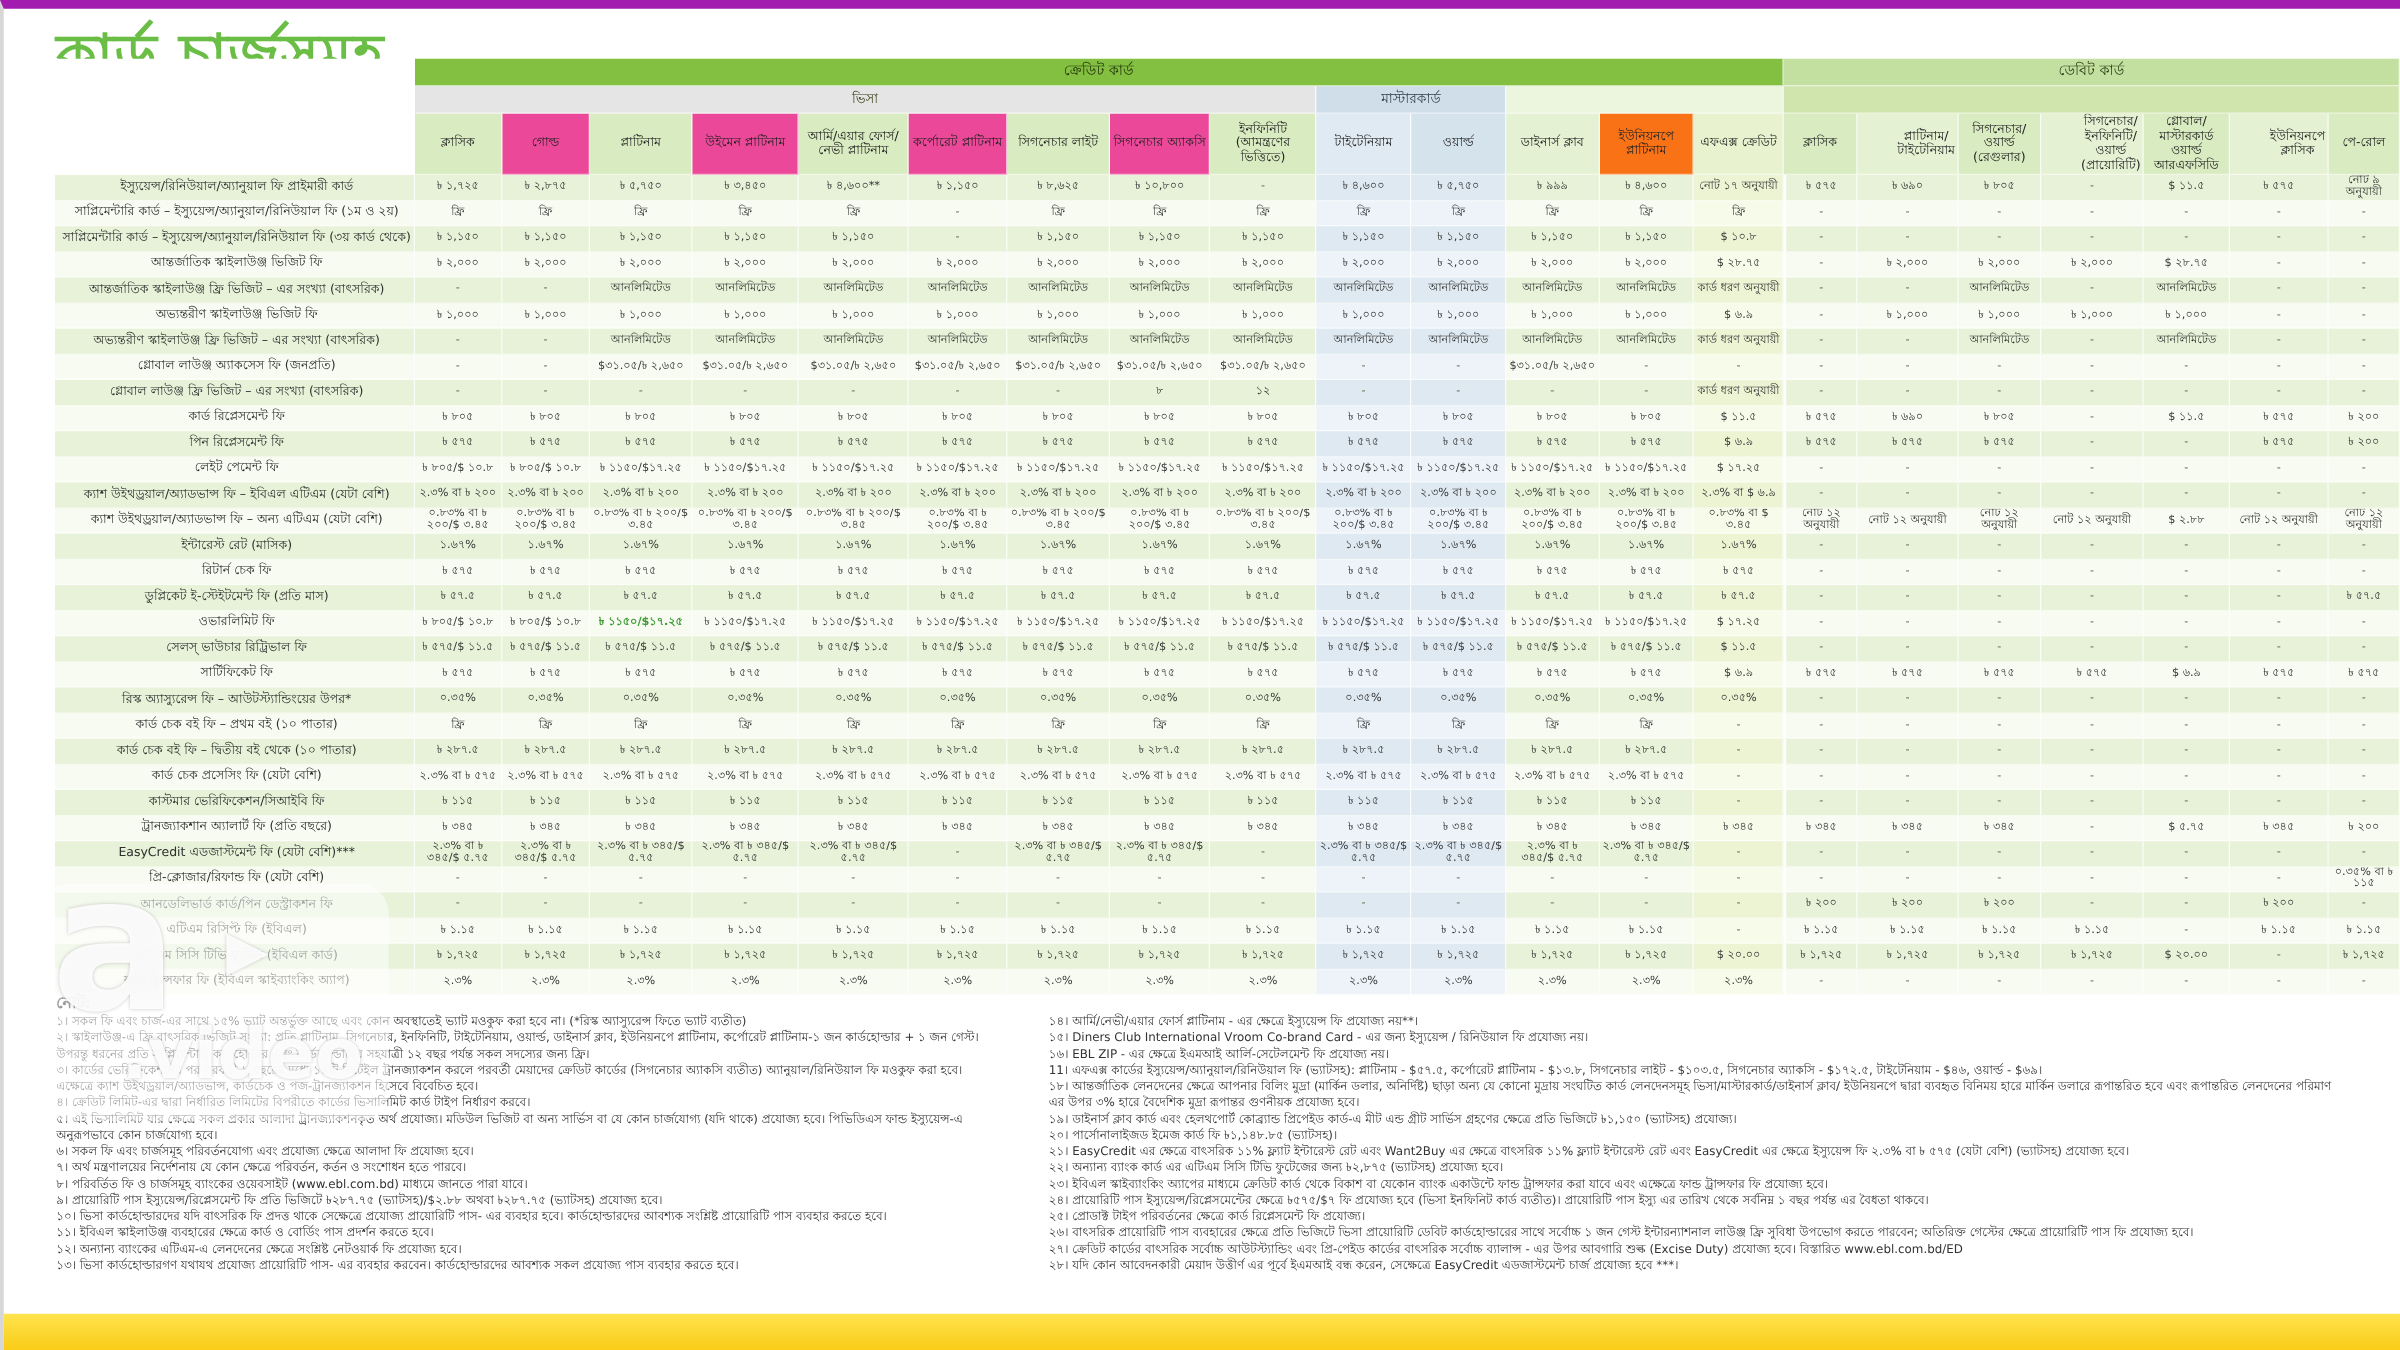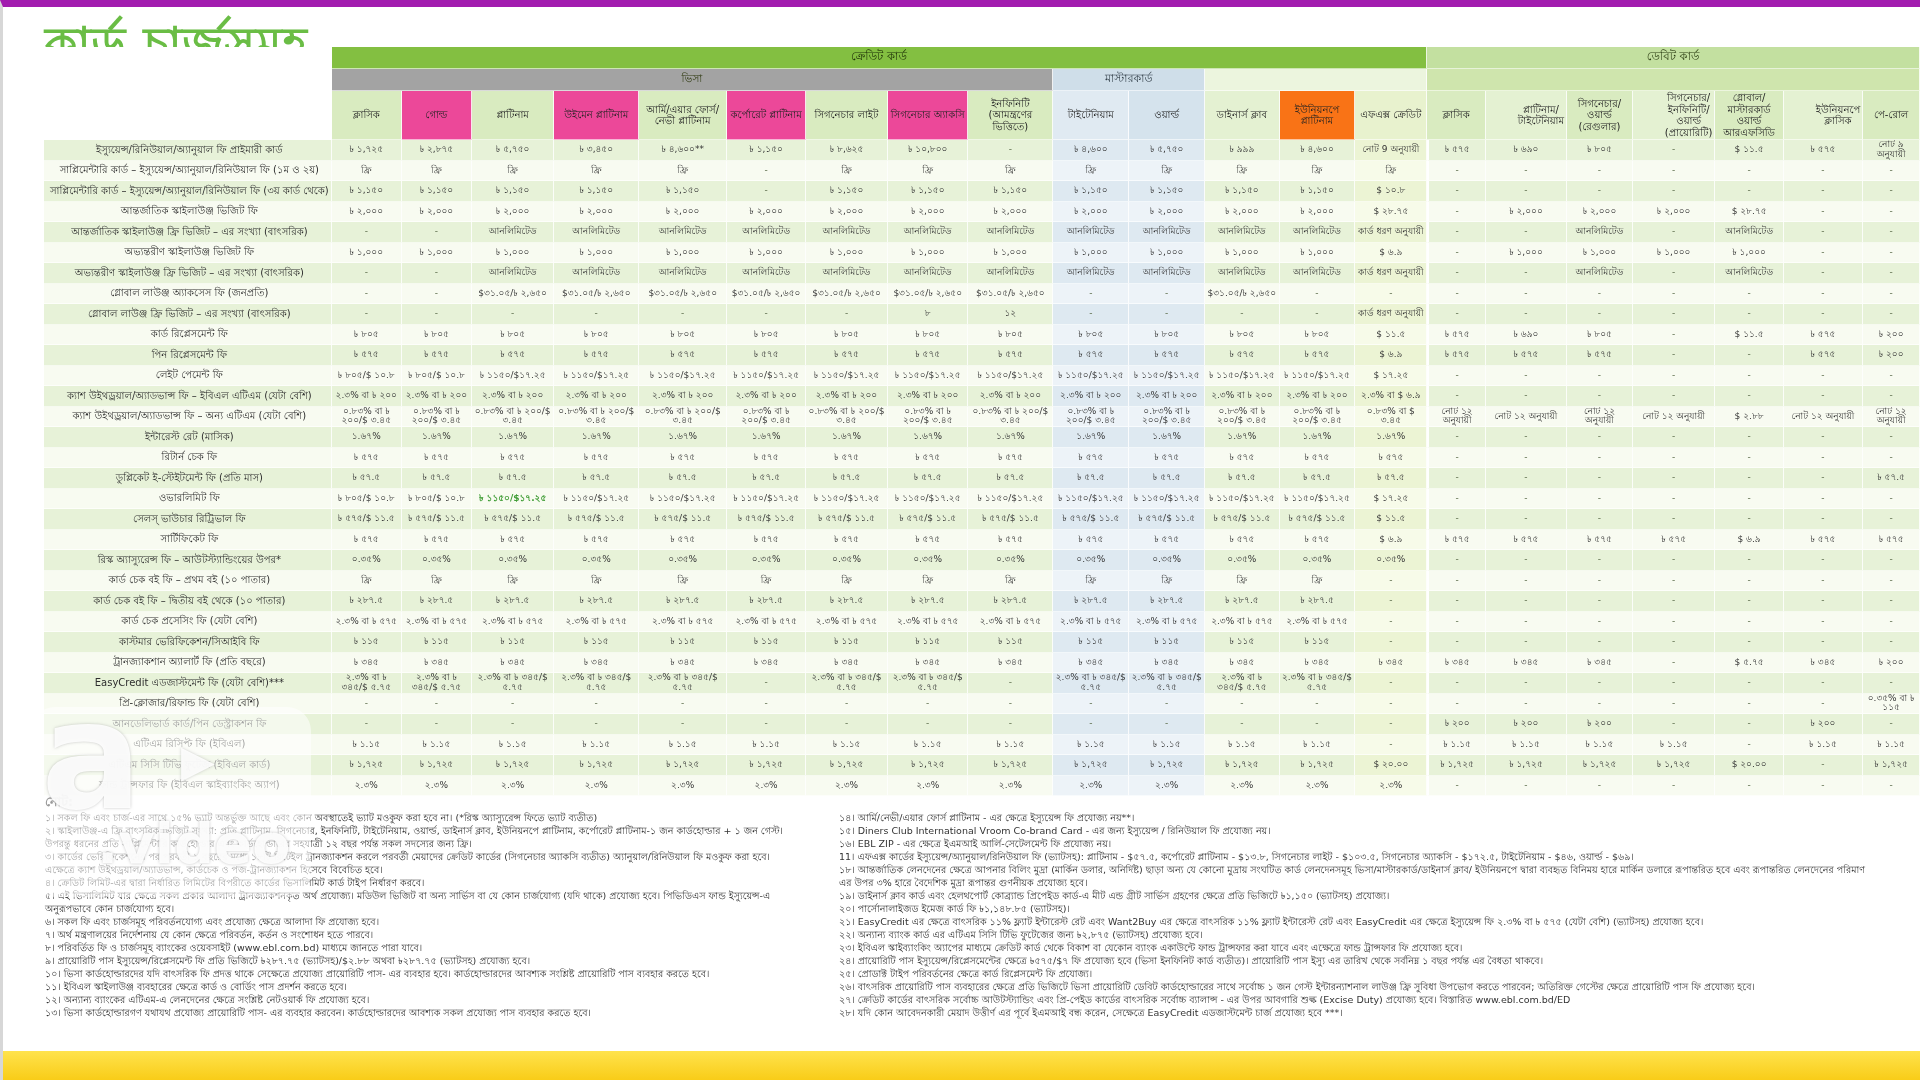--- a/index.html
+++ b/index.html
@@ -21,21 +21,21 @@
   table.fee th,table.fee td{
     border-right:1px solid rgba(255,255,255,.85);
     border-bottom:1px solid rgba(255,255,255,.6);
     overflow:hidden;white-space:normal;
   }
   .corner{background:#ffffff;border:none !important;}
   
   th.g-credit{background:#83bf41;color:#213409;font-size:11.5px;font-weight:normal;height:17px;}
   th.g-debit{background:#c3e0a0;color:#2c3e13;font-size:11.5px;font-weight:normal;}
   
-  th.sg-visa{background:#a3a3a3;color:#323c14;font-size:10.5px;font-weight:normal;height:14px;}
+  th.sg-visa{background:#e5e5e5;color:#323c14;font-size:10.5px;font-weight:normal;height:14px;}
   th.sg-mc{background:#cfdee9;color:#35424c;font-size:11px;font-weight:normal;}
   th.sg-plain{background:#ecf5de;}
   th.sg-debit{background:#cfe5ad;}
   
   th.col{font-size:10px;font-weight:normal;color:#222;height:46px;vertical-align:middle;padding:1px 2px;line-height:1.15;}
   th.col.visa{background:#d9ebc0;}   th.col.visa.alt{background:#ec4899;text-align:center;}
   th.col.mc{background:#d5e3ed;}     th.col.mc.alt{background:#e0eaf2;}
   th.col.plain{background:#f97316;}  th.col.plain.alt{background:#e4f1d2;}
   th.col.fx{background:#e8f2ce;}
   th.col.debit{background:#d9ebc0;}  th.col.debit.alt{background:#e4f1d2;padding-left:32px;}
@@ -154,21 +154,21 @@
           <td class="visa">৳ ৩,৪৫০</td>
           <td class="visa">৳ ৪,৬০০**</td>
           <td class="visa">৳ ১,১৫০</td>
           <td class="visa">৳ ৮,৬২৫</td>
           <td class="visa">৳ ১০,৮০০</td>
           <td class="visa dash">-</td>
           <td class="mc">৳ ৪,৬০০</td>
           <td class="mc">৳ ৫,৭৫০</td>
           <td class="plain">৳ ৯৯৯</td>
           <td class="plain">৳ ৪,৬০০</td>
-          <td class="fx">নোট 9 অনুযায়ী</td>
+          <td class="fx">নোট ১৭ অনুযায়ী</td>
           <td class="debit gapL">৳ ৫৭৫</td>
           <td class="debit">৳ ৬৯০</td>
           <td class="debit">৳ ৮০৫</td>
           <td class="debit dash">-</td>
           <td class="debit">$ ১১.৫</td>
           <td class="debit">৳ ৫৭৫</td>
           <td class="payroll">নোট ৯ অনুযায়ী</td>
         </tr>
         <tr>
           <td class="label">সাপ্লিমেন্টারি কার্ড – ইস্যুয়েন্স/অ্যানুয়াল/রিনিউয়াল ফি (১ম ও ২য়)</td>

